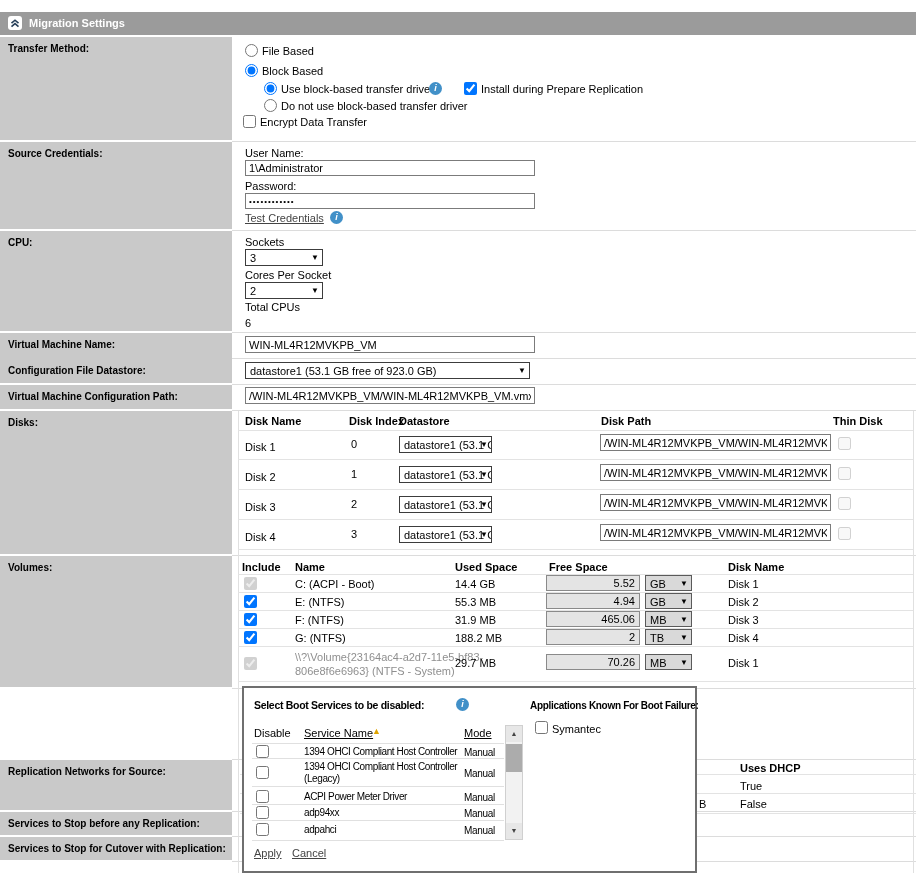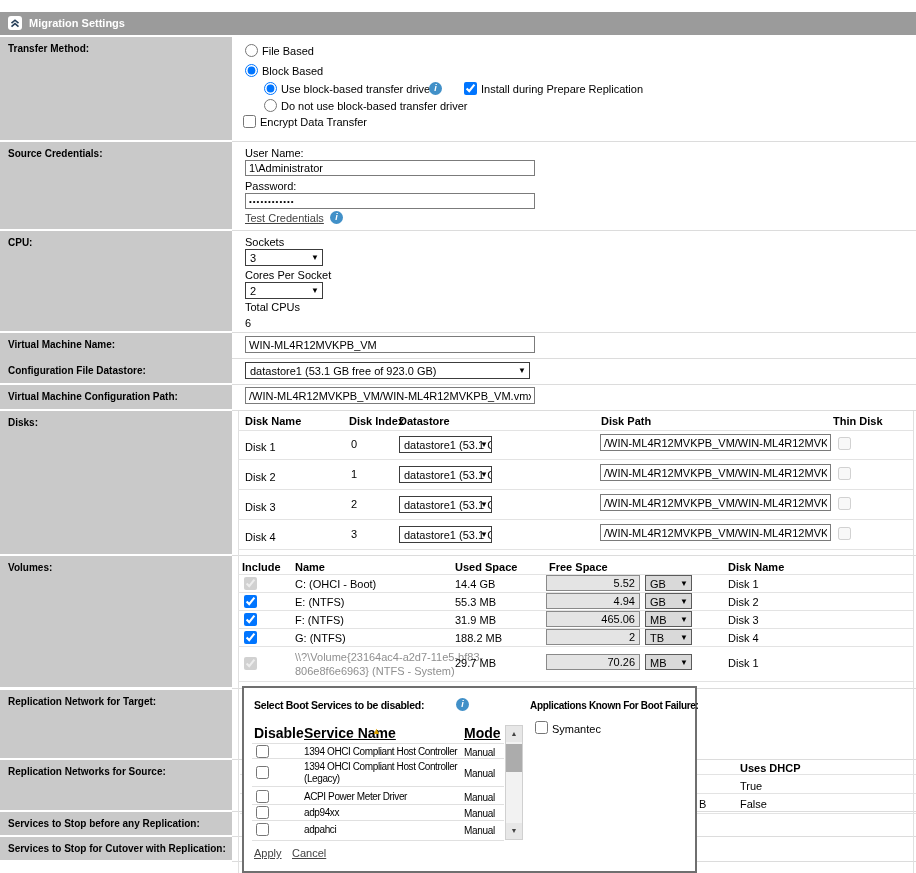--- a/index.html
+++ b/index.html
@@ -31,21 +31,21 @@
   .rb, .cb { position:absolute; width:13px; height:13px; margin:0; }
 
   .info { position:absolute; width:13px; height:13px; border-radius:50%; background:#4190c8; color:#fff;
           font-size:9px; font-weight:bold; font-style:italic; text-align:center; line-height:13px; }
   .link { position:absolute; text-decoration:underline; color:#444; white-space:nowrap; cursor:pointer; }
 
   .popup { position:absolute; left:242px; top:674px; width:455px; height:187px; background:#fff; border:2px solid #6f6f6f; z-index:5; }
   .popup .txt, .popup .link, .popup .info, .popup .cb { position:absolute; }
   .pline { position:absolute; left:8px; width:252px; height:1px; background:#e0e0e0; }
   .svc-name { width:160px; font-size:10px; letter-spacing:-0.4px; white-space:normal; line-height:12px; }
-  .col-hd { font-size:14px; font-weight:bold; }
+  .col-hd { font-size:11px; font-weight:normal; }
   .col-hd.ul { text-decoration:underline; }
   .sort { color:#dfa400; font-size:9px; }
 
   .sbar { position:absolute; left:261px; top:37px; width:18px; height:115px; background:#f2f2f2; border:1px solid #d0d0d0; }
   .sb-btn { position:absolute; left:0; width:16px; height:16px; background:#e7e7e7; text-align:center; font-size:7px; color:#444; line-height:16px; cursor:pointer; }
   .sb-thumb { position:absolute; left:0; top:18px; width:16px; height:28px; background:#acacac; cursor:pointer; }
 </style>
 </head>
 <body>
 
@@ -62,21 +62,20 @@
   </div>
 
   <div class="lbl" style="top:25px;height:103px">Transfer Method:</div>
   <div class="lbl" style="top:219px;height:100px">CPU:</div>
   <div class="lbl" style="top:130px;height:87px">Source Credentials:</div>
   <div class="lbl" style="top:321px;height:34px">Virtual Machine Name:</div>
   <div class="lbl" style="top:347px;height:24px">Configuration File Datastore:</div>
   <div class="lbl" style="top:373px;height:24px">Virtual Machine Configuration Path:</div>
   <div class="lbl" style="top:399px;height:143px">Disks:</div>
   <div class="lbl" style="top:544px;height:131px">Volumes:</div>
-  <div class="lbl" style="top:678px;height:68px">Replication Network for Target:</div>
   <div class="lbl" style="top:748px;height:50px">Replication Networks for Source:</div>
   <div class="lbl" style="top:800px;height:23px">Services to Stop before any Replication:</div>
   <div class="lbl" style="top:825px;height:23px">Services to Stop for Cutover with Replication:</div>
 
   <div class="sep" style="top:129px"></div>
   <div class="sep" style="top:218px"></div>
   <div class="sep" style="top:320px"></div>
   <div class="sep" style="top:346px"></div>
   <div class="sep" style="top:372px"></div>
   <div class="sep" style="top:398px"></div>
@@ -184,21 +183,21 @@
   <span class="txt b" style="left:549px;top:549px">Free Space</span>
   <span class="txt b" style="left:728px;top:549px">Disk Name</span>
   <div class="hline" style="left:238px;top:562px;width:675px"></div>
   <div class="hline" style="left:238px;top:580px;width:675px"></div>
   <div class="hline" style="left:238px;top:598px;width:675px"></div>
   <div class="hline" style="left:238px;top:616px;width:675px"></div>
   <div class="hline" style="left:238px;top:634px;width:675px"></div>
   <div class="hline" style="left:238px;top:669px;width:675px"></div>
 
   <input type="checkbox" class="cb" style="left: 244px; top: 565px;" disabled="" checked="">
-  <span class="txt" style="left:295px;top:566px">C: (OHCI - Boot)</span>
+  <span class="txt" style="left:295px;top:566px">C: (ACPI - Boot)</span>
   <span class="txt" style="left:455px;top:566px">14.4 GB</span>
   <input class="inp free-inp" style="left: 546px; top: 563px; width: 94px; height: 16px;" value="5.52">
   <div class="sel unitsel" style="left:645px;top:563px;width:47px;height:16px">
     <span class="sv">GB</span>
       <span class="arr">▼</span>
   </div>
   <span class="txt" style="left:728px;top:566px">Disk 1</span>
 
   <input type="checkbox" class="cb" style="left: 244px; top: 583px;" checked="">
   <span class="txt" style="left:295px;top:584px">E: (NTFS)</span>

